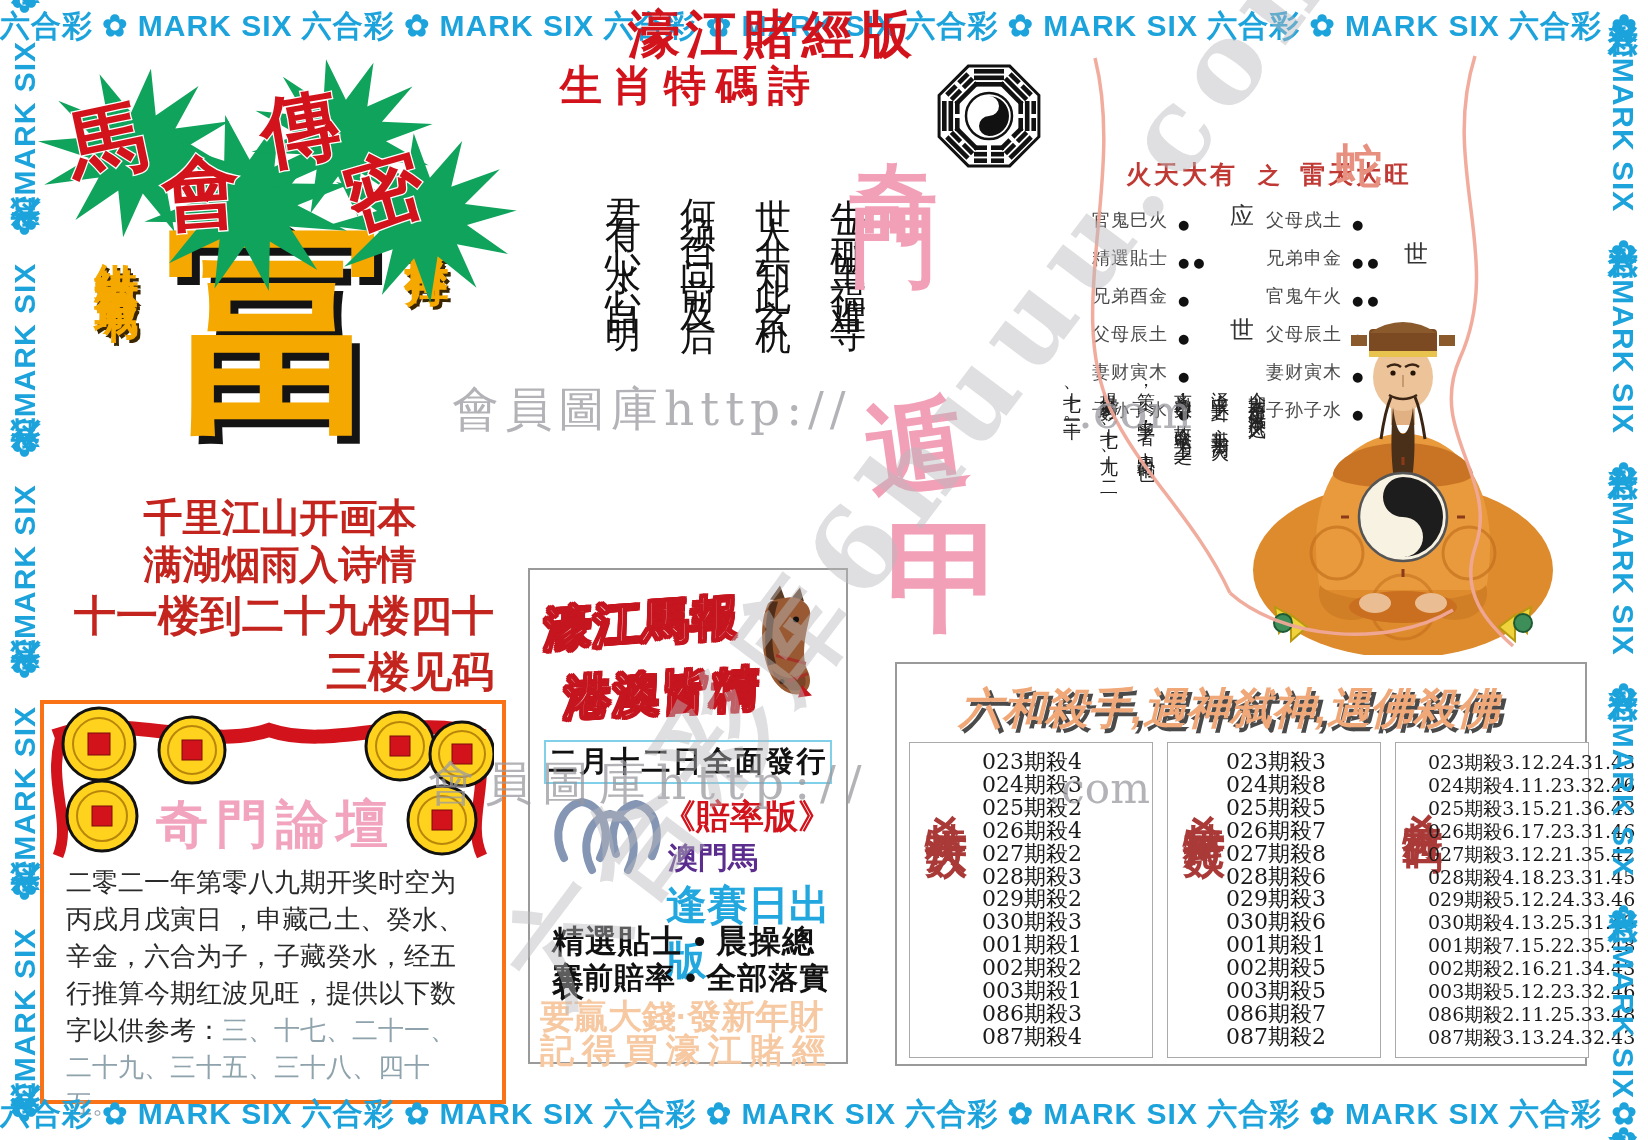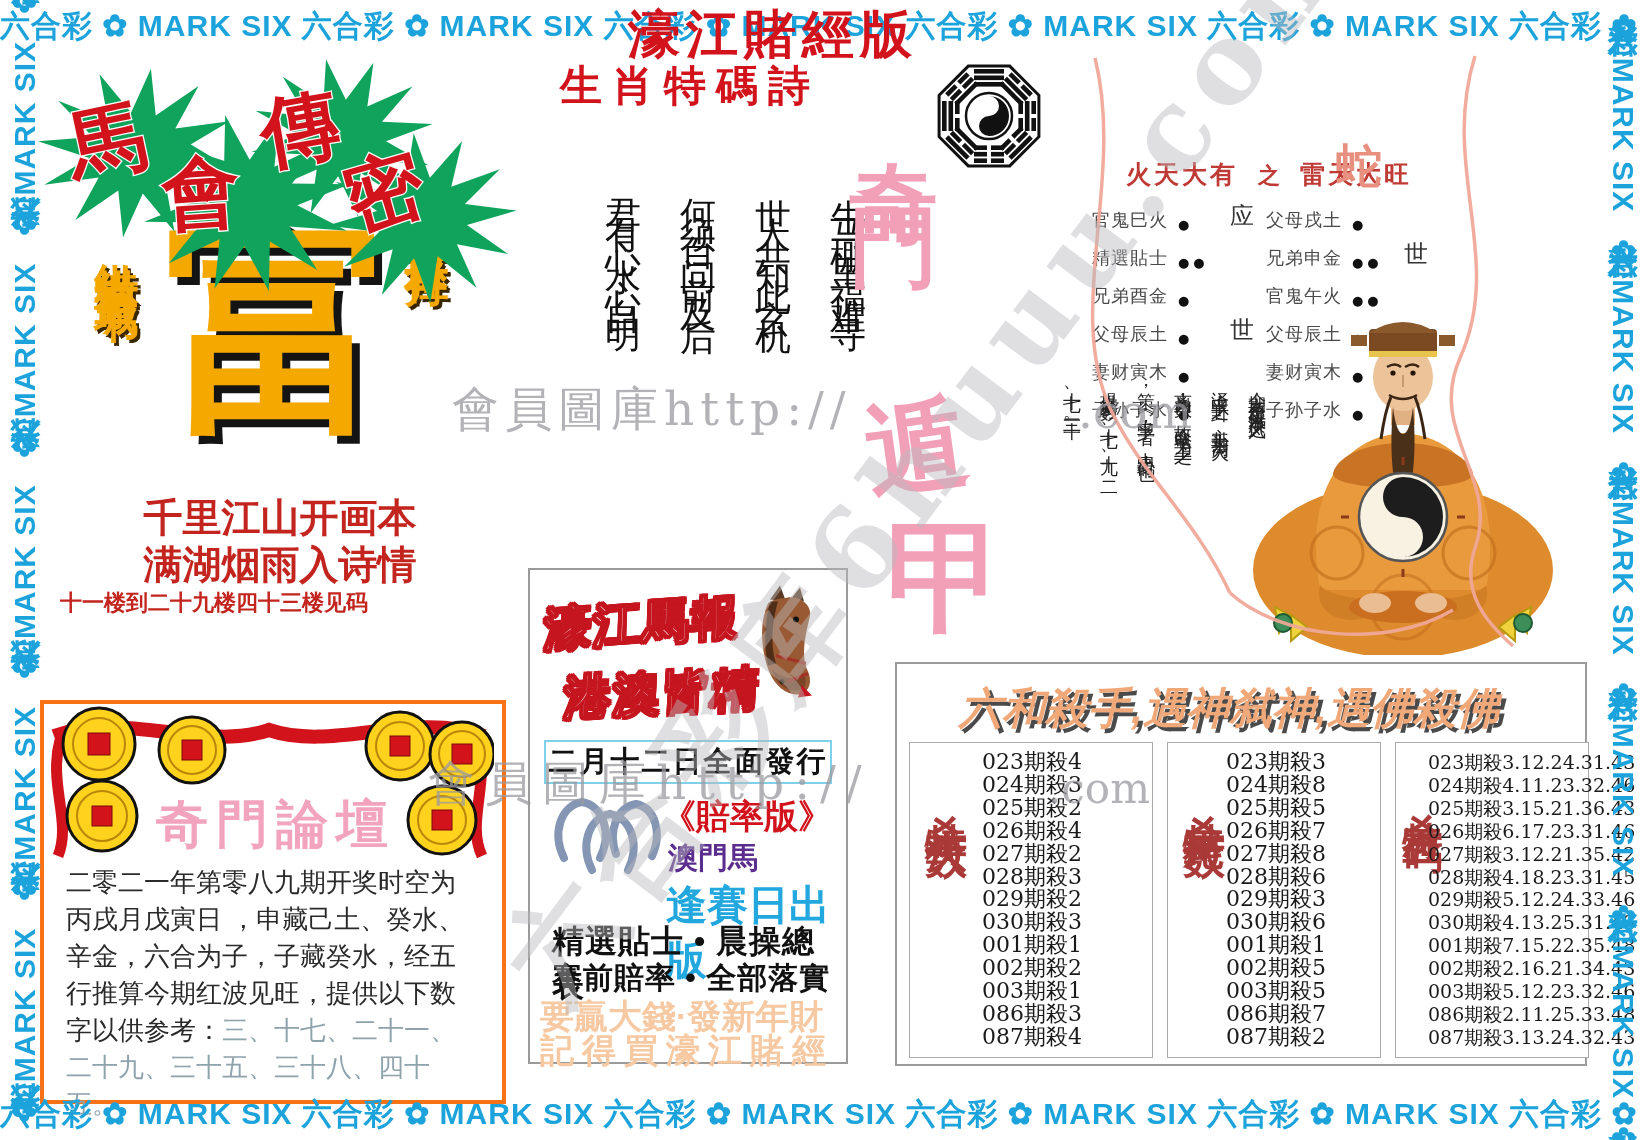--- a/index.html
+++ b/index.html
@@ -24,21 +24,21 @@
   
   .starburst{left:32px;top:38px;z-index:1;overflow:visible;}
   .gold-vert{writing-mode:vertical-rl;font-size:44px;font-weight:900;color:#F5A800;
     text-shadow:3px 3px 0 #3a2600;letter-spacing:6px;}
   #gv-left{left:88px;top:228px;height:335px;}
   #gv-right{left:398px;top:196px;height:345px;}
   .big-char{left:165px;top:208px;font-size:235px;font-weight:900;color:#F5A800;line-height:1;
     text-shadow:8px 8px 0 #141414;}
   .couplet{left:108px;top:494px;width:344px;text-align:center;font-size:39px;color:#C3251E;
     line-height:47px;font-weight:600;}
-  .code-line{left:60px;top:588px;width:434px;text-align:left;font-size:22px;color:#C3251E;font-weight:600;}
+  .code-line{left:60px;top:588px;width:434px;text-align:right;font-size:42px;color:#C3251E;font-weight:600;}
 
   
   .forum-box{left:40px;top:700px;width:458px;height:396px;border:4px solid #f97316;background:#fff;}
   .forum-box .deco{position:absolute;left:0;top:0;}
   .forum-title{position:absolute;left:112px;top:86px;font-size:52px;font-weight:900;color:#F2A3BE;
     letter-spacing:8px;font-family:"Liberation Sans",sans-serif;}
   .forum-body{position:absolute;left:22px;top:160px;width:414px;font-size:26px;line-height:37px;color:#2a2a2a;}
   .forum-body .light-num{color:#8fa3ad;}
 
   

